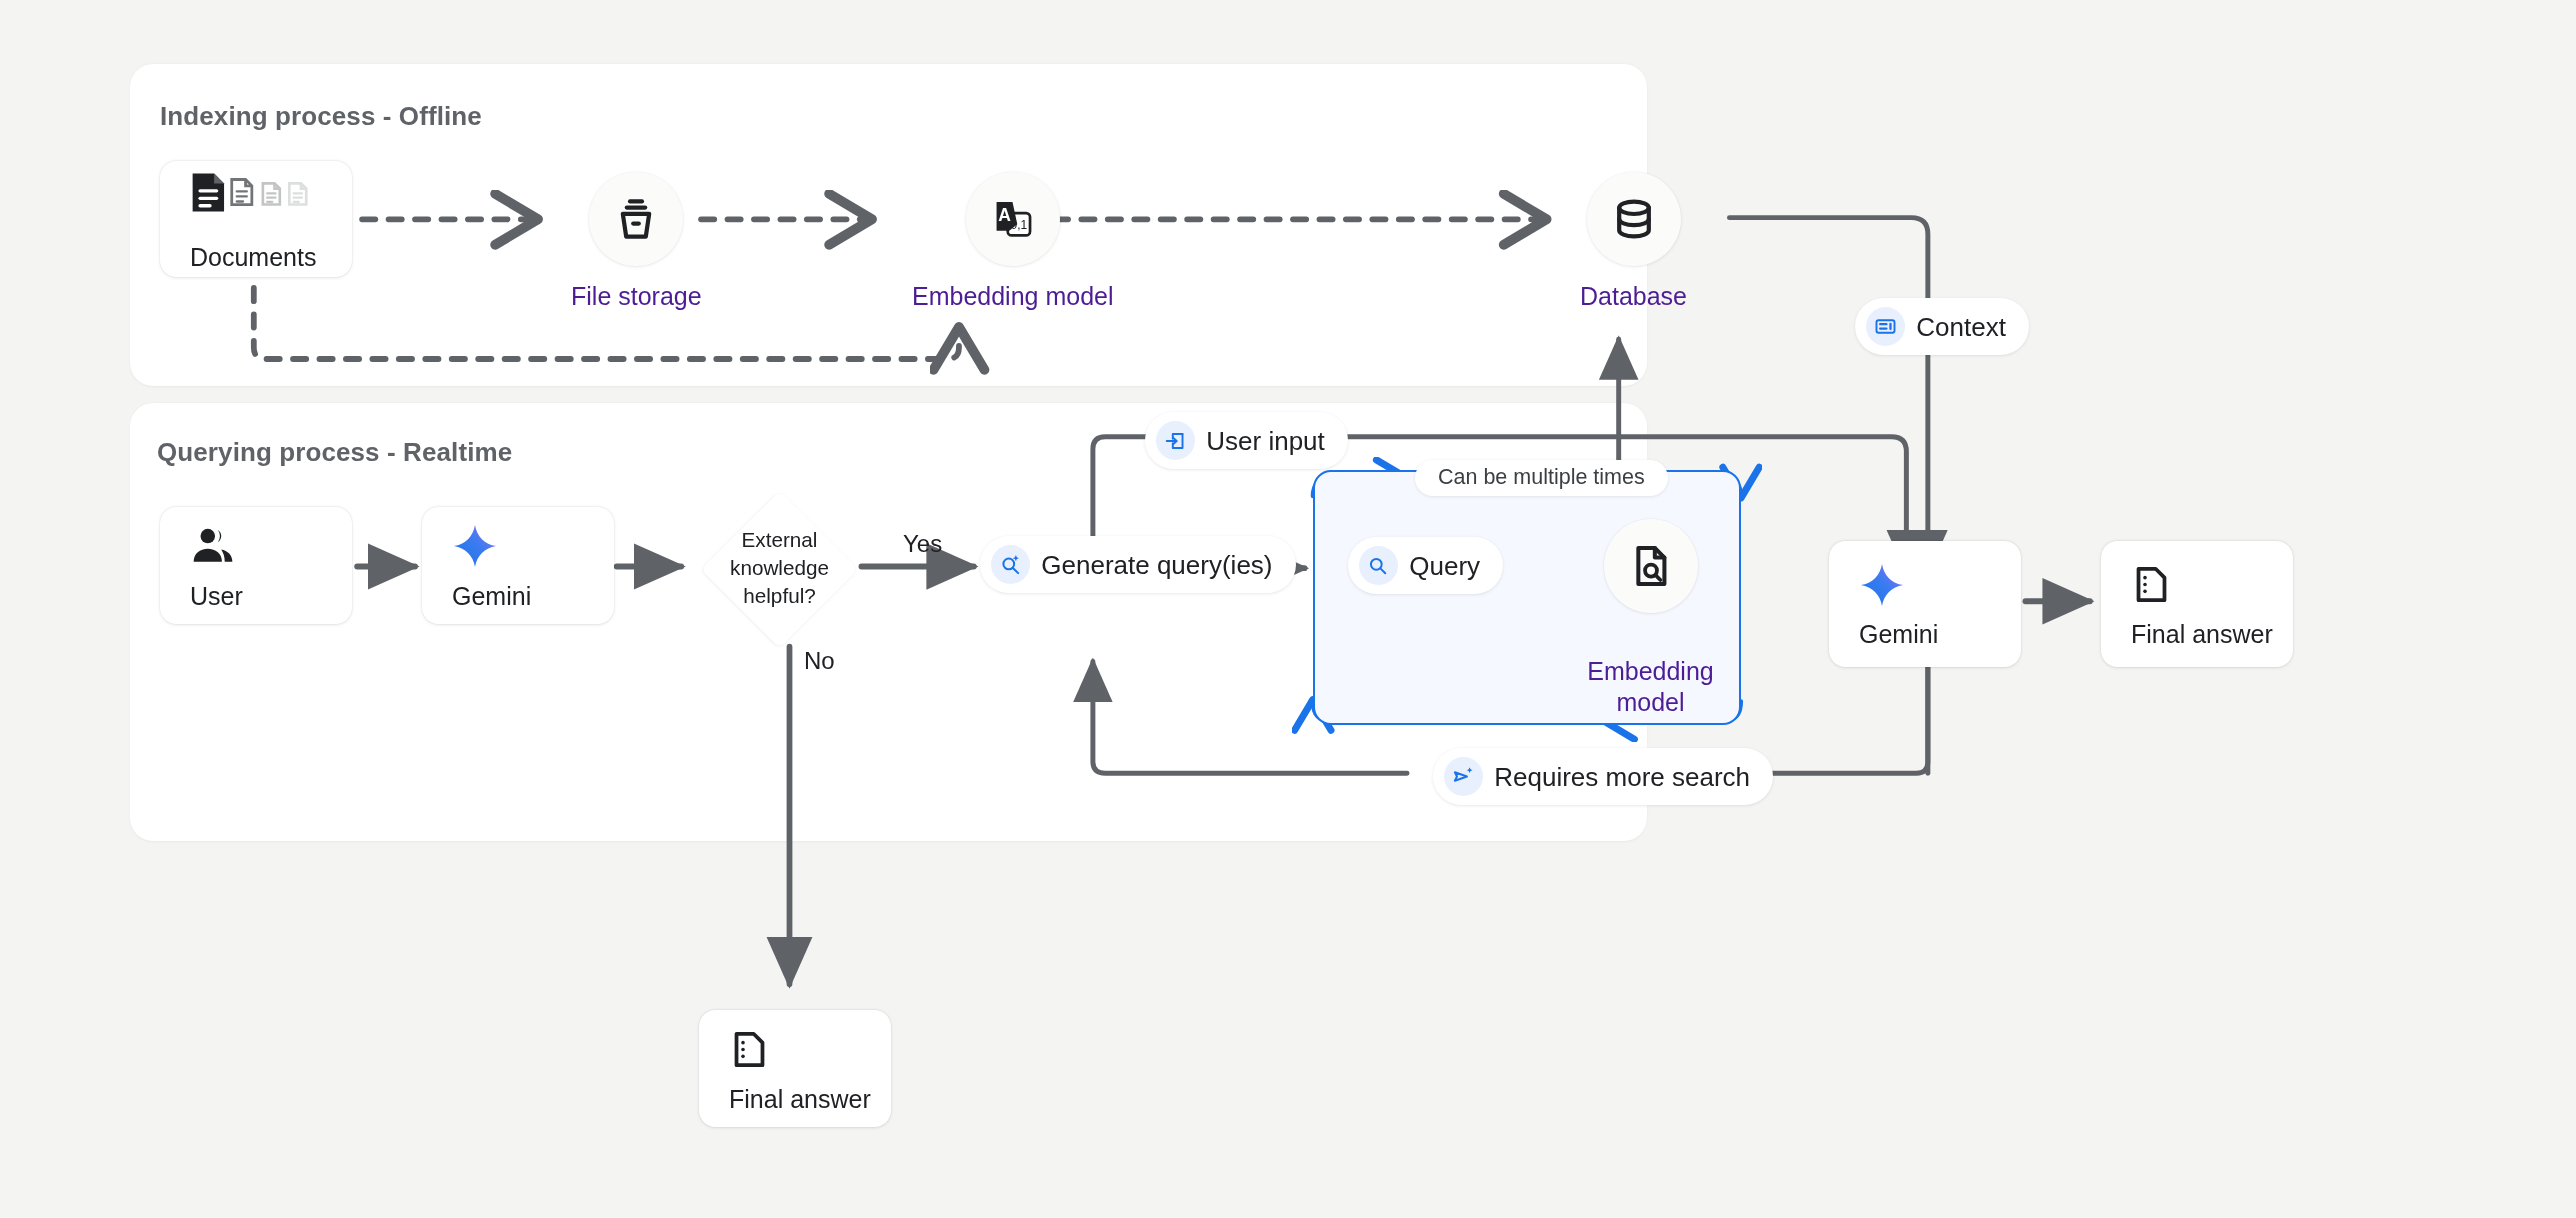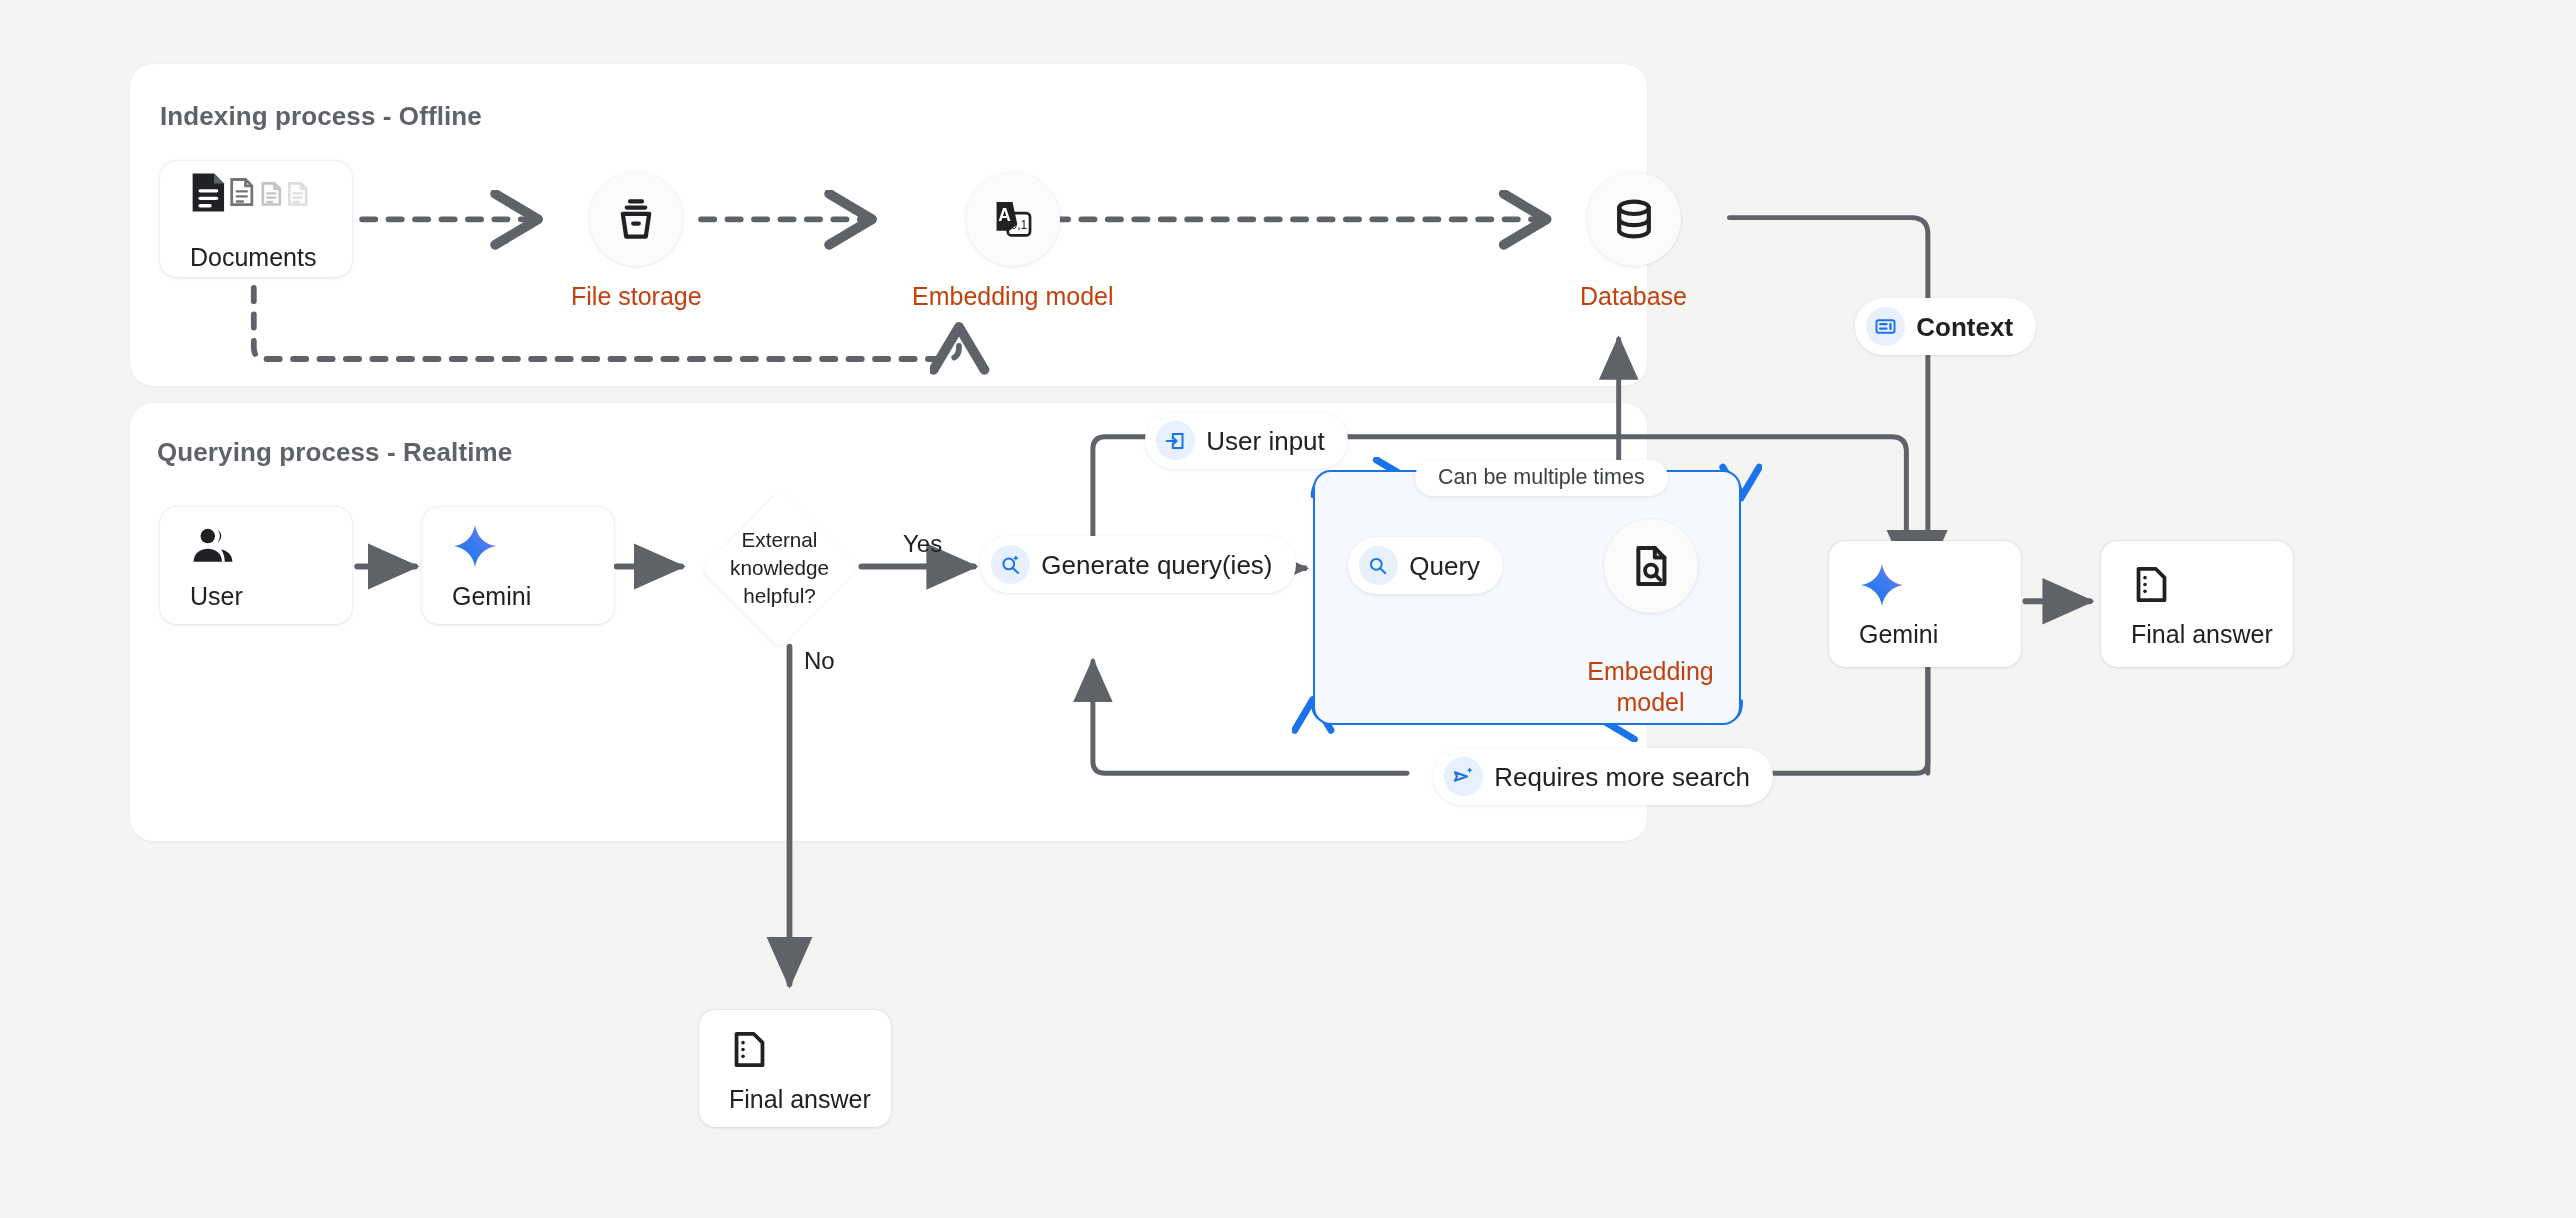--- a/index.html
+++ b/index.html
@@ -41,21 +41,21 @@
   .card .card-label{font-size:25px;color:#202124;white-space:nowrap;line-height:1.15;}
 
   
   .circle-node{position:absolute;display:flex;flex-direction:column;align-items:center;}
   .circle{
     width:94px;height:94px;border-radius:50%;background:#fbfbfa;
     box-shadow:0 0.8px 3.3px rgba(0,0,0,.09), 0 0 0 0.8px rgba(0,0,0,.02);
     display:flex;align-items:center;justify-content:center;
   }
   .circle-label{
-    margin-top:15px;font-size:25px;color:#c2410c;text-align:center;
+    margin-top:15px;font-size:25px;color:#4c1d95;text-align:center;
     line-height:1.25;white-space:nowrap;
   }
   .circle-label.wrap{white-space:normal;width:157px;}
 
   
   .pill{
     position:absolute;background:#fff;border-radius:826px;
     box-shadow:0 0.8px 3.3px rgba(0,0,0,.10);
     display:flex;align-items:center;gap:11.6px;
     padding:9px 23px 9px 10.7px;box-sizing:border-box;
@@ -244,21 +244,21 @@
     <div class="circle">
       <svg class="ic" width="48" height="48" viewBox="0 0 24 24" fill="none" stroke="#202124" stroke-width="2.1" stroke-linecap="round" stroke-linejoin="round">
         <ellipse cx="12" cy="6.4" rx="7.4" ry="3.1"></ellipse>
         <path d="M4.6 6.4 v11.2 c0 1.7 3.3 3.1 7.4 3.1 s7.4 -1.4 7.4 -3.1 V6.4"></path>
         <path d="M4.6 12 c0 1.7 3.3 3.1 7.4 3.1 s7.4 -1.4 7.4 -3.1"></path>
       </svg>
     </div>
     <div class="circle-label">Database</div>
   </div>
 
-  <div class="pill" id="p-context" style="left:1855px;top:298px;font-weight:bold;">
+  <div class="pill" id="p-context" style="left:1855px;top:298px;">
     <span class="pill-ico">
       <svg class="ic" width="23" height="23" viewBox="0 0 24 24" fill="none" stroke="#1a73e8" stroke-width="2" stroke-linecap="round" stroke-linejoin="round">
         <rect x="2.6" y="5.4" width="18.8" height="13.2" rx="2.2"></rect>
         <path d="M6.4 9.6 h6.6" stroke-width="2.4"></path>
         <path d="M6.4 14.2 h6.6" stroke-width="2.4"></path>
         <path d="M17.2 9.3 v5.4" stroke-width="2.4"></path>
       </svg>
     </span>
     <span class="pill-label">Context</span>
   </div>

